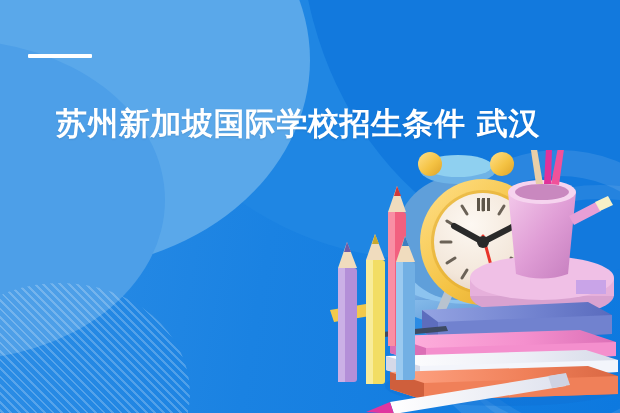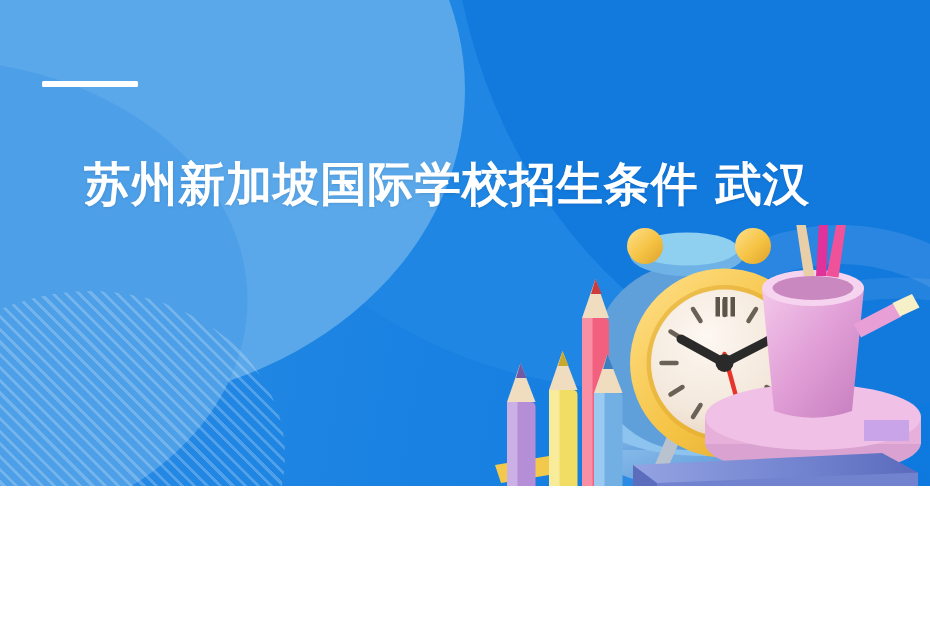--- a/index.html
+++ b/index.html
@@ -3,21 +3,21 @@
 <meta charset="utf-8">
 <style>
   html, body {
     margin: 0;
     padding: 0;
     background: #ffffff;
   }
   #stage {
     position: relative;
     width: 620px;
-    height: 324px;
+    height: 413px;
     overflow: hidden;
     font-family: "DejaVu Sans", "Liberation Sans", sans-serif;
     background: #1a82e2;
   }
 
   
   .bg-base {
     position: absolute;
     inset: 0;
     background: linear-gradient(100deg, #2f8fe6 0%, #1a82e2 45%, #0d79df 100%);

